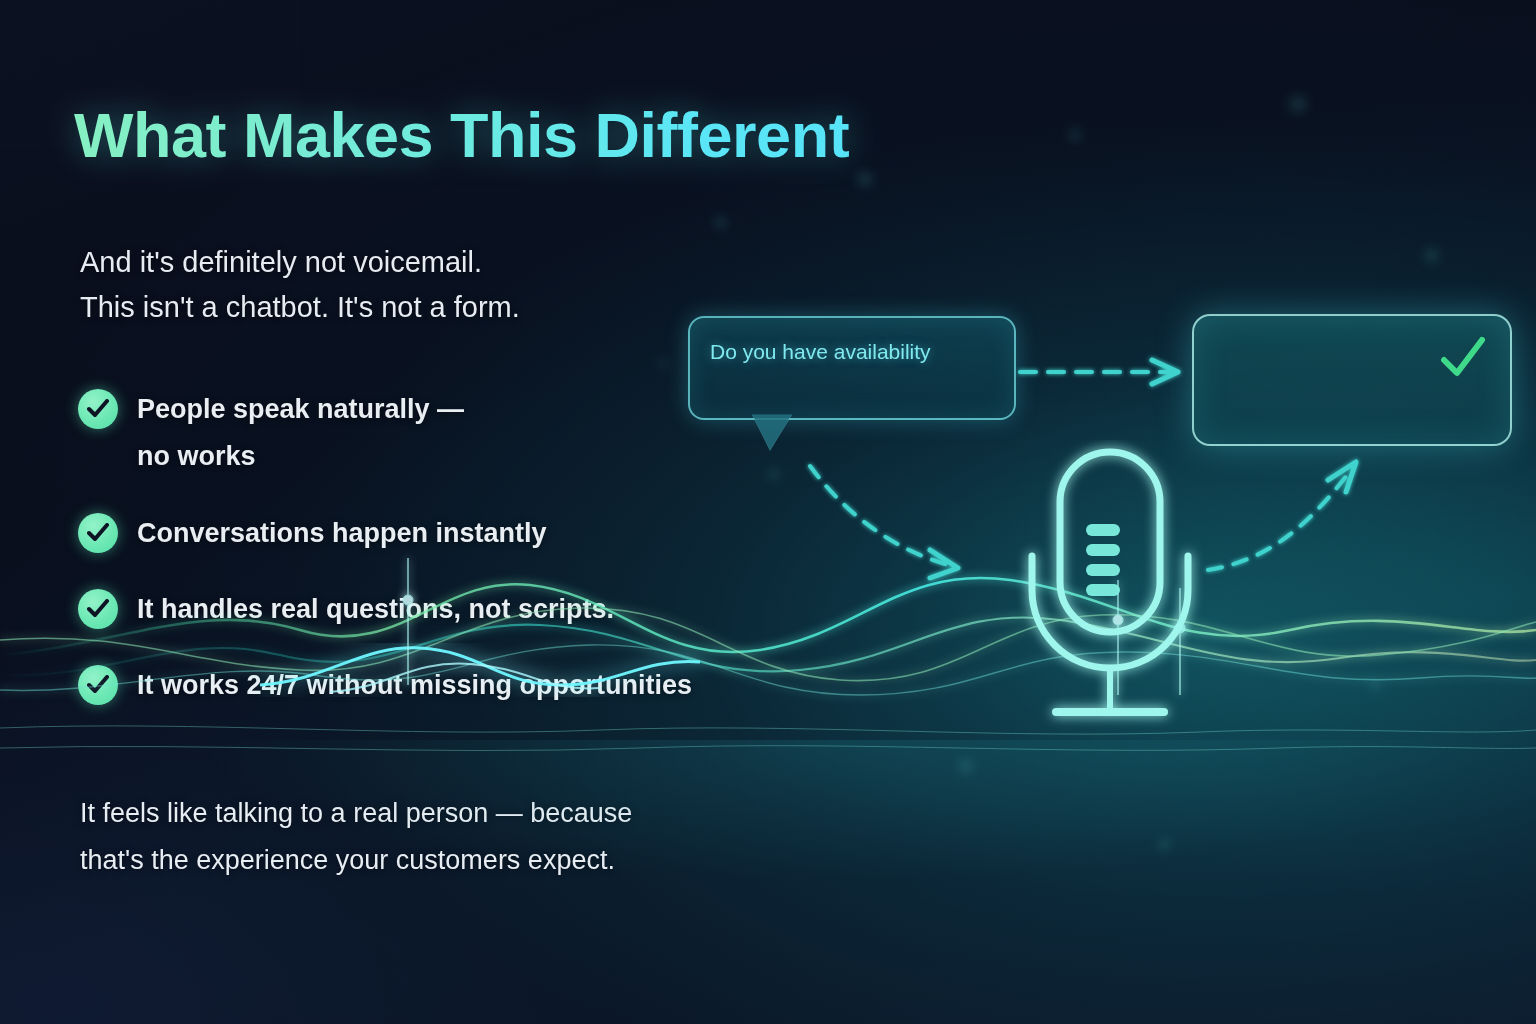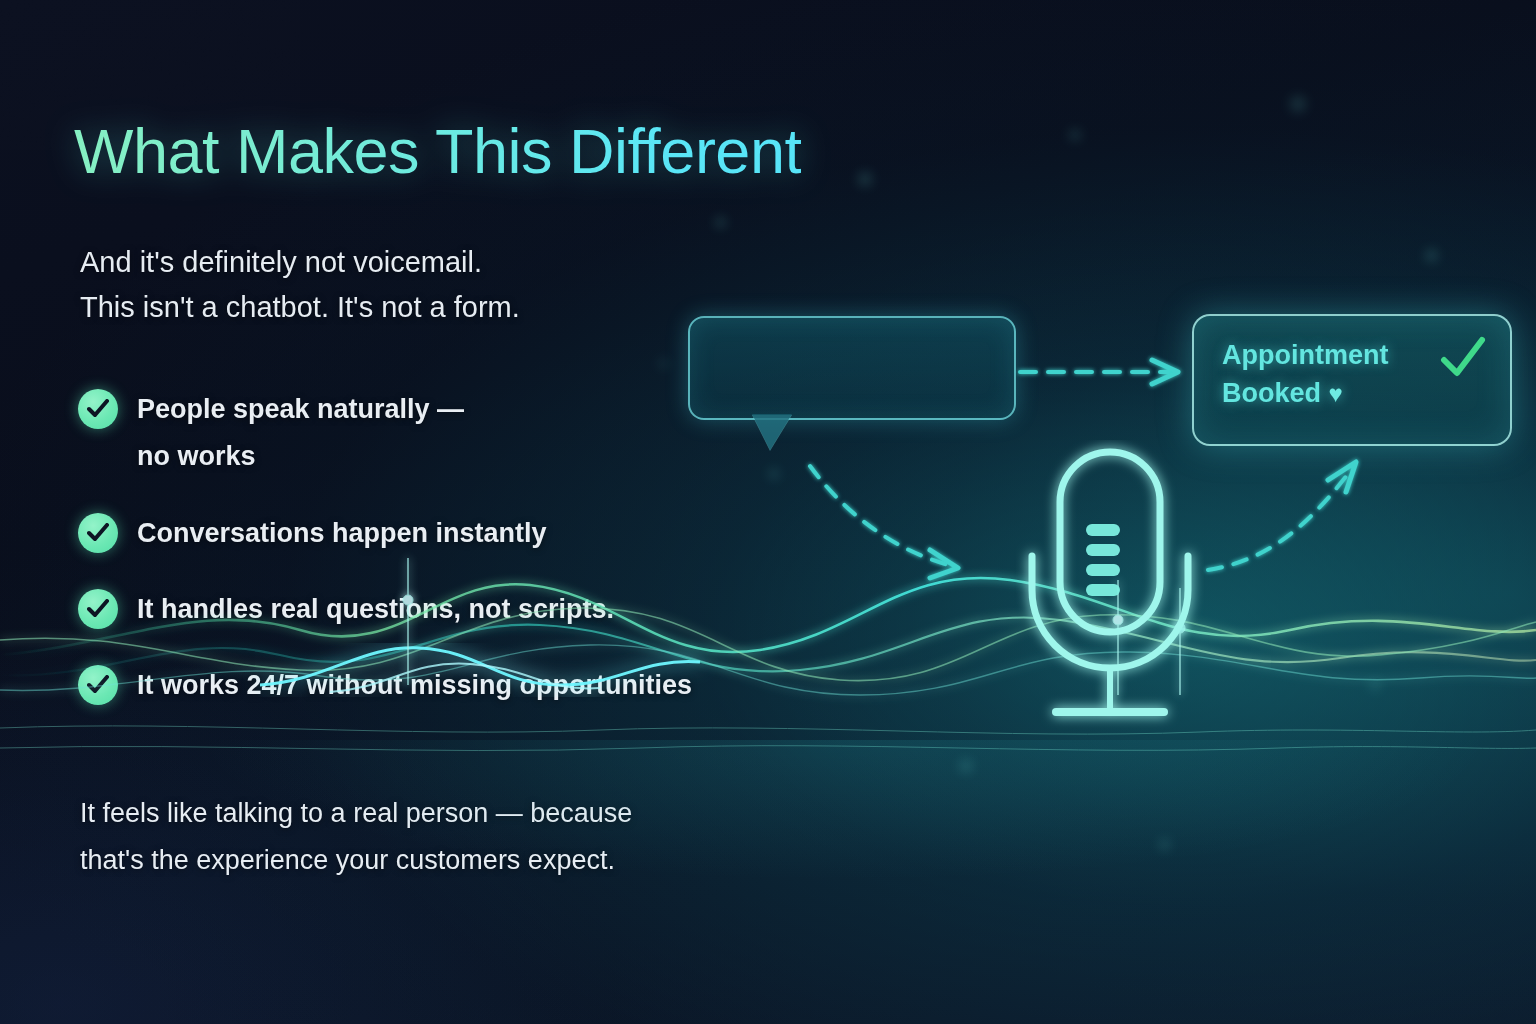--- a/index.html
+++ b/index.html
@@ -12,27 +12,26 @@
       radial-gradient(70% 55% at 98% 58%, rgba(18,110,120,0.40) 0%, rgba(8,40,60,0.12) 55%, rgba(6,12,26,0) 80%),
       radial-gradient(60% 60% at 4% 98%, rgba(24,40,80,0.35) 0%, rgba(10,16,34,0.10) 60%, rgba(6,12,26,0) 85%),
       linear-gradient(160deg,#0b1020 0%,#090e1c 35%,#0a1322 60%,#0d1628 100%);
   }
   
   #grain{position:absolute;inset:0;opacity:.5;pointer-events:none;mix-blend-mode:overlay;}
 
   
   #title{
     position:absolute;left:74px;top:104px;
-    font-size:63px;font-weight:normal;letter-spacing:-0.5px;line-height:1;
+    font-size:63px;font-weight:bold;letter-spacing:-0.5px;line-height:1;
     background:linear-gradient(96deg,#86f0c2 0%,#79ecd2 28%,#69eae4 55%,#5ae6f6 80%,#57e4f8 100%);
     -webkit-background-clip:text;background-clip:text;color:transparent;
     -webkit-text-fill-color:transparent;
     filter:drop-shadow(0 0 16px rgba(80,230,220,.35));
     white-space:nowrap;
-    margin-top:16px;
   }
   #intro{
     position:absolute;left:80px;top:240px;width:640px;
     font-size:29px;line-height:45px;color:#e6ecf2;font-weight:400;
     text-shadow:0 1px 6px rgba(0,0,0,.55);
   }
   #bullets{position:absolute;left:78px;top:386px;width:820px;}
   .bullet{display:flex;align-items:flex-start;margin-bottom:29px;}
   .bullet.b0{margin-bottom:30px;}
   .chk{
@@ -254,30 +253,24 @@
         <rect x="86" y="84" width="34" height="12" rx="6"></rect>
         <rect x="86" y="104" width="34" height="12" rx="6"></rect>
         <rect x="86" y="124" width="34" height="12" rx="6"></rect>
         <rect x="86" y="144" width="34" height="12" rx="6"></rect>
       </g>
     </svg>
 
     <div id="bubble"></div>
     <div id="bubble-tail"></div>
     <div id="bubble-text">
+      <div>Do you have availability</div>
     </div>
 
     <div id="card"></div>
-    <div id="card-text">
-      <div>Appointment</div>
-      <div>
-        <span>Booked</span>
-        <span id="card-heart">♥</span>
-      </div>
-    </div>
     <svg id="card-check" width="46" height="44" viewBox="0 0 46 44">
       <path d="M4 24 L17 37 L42 4" stroke="#3fd98a" stroke-width="6" fill="none" stroke-linecap="round" stroke-linejoin="round"></path>
     </svg>
 
     <svg id="arrows" viewBox="0 0 936 1024">
       <defs>
           <filter id="aglow">
             <feGaussianBlur stdDeviation="2" result="b"></feGaussianBlur>
             <feMerge>
               <feMergeNode in="b"></feMergeNode>

